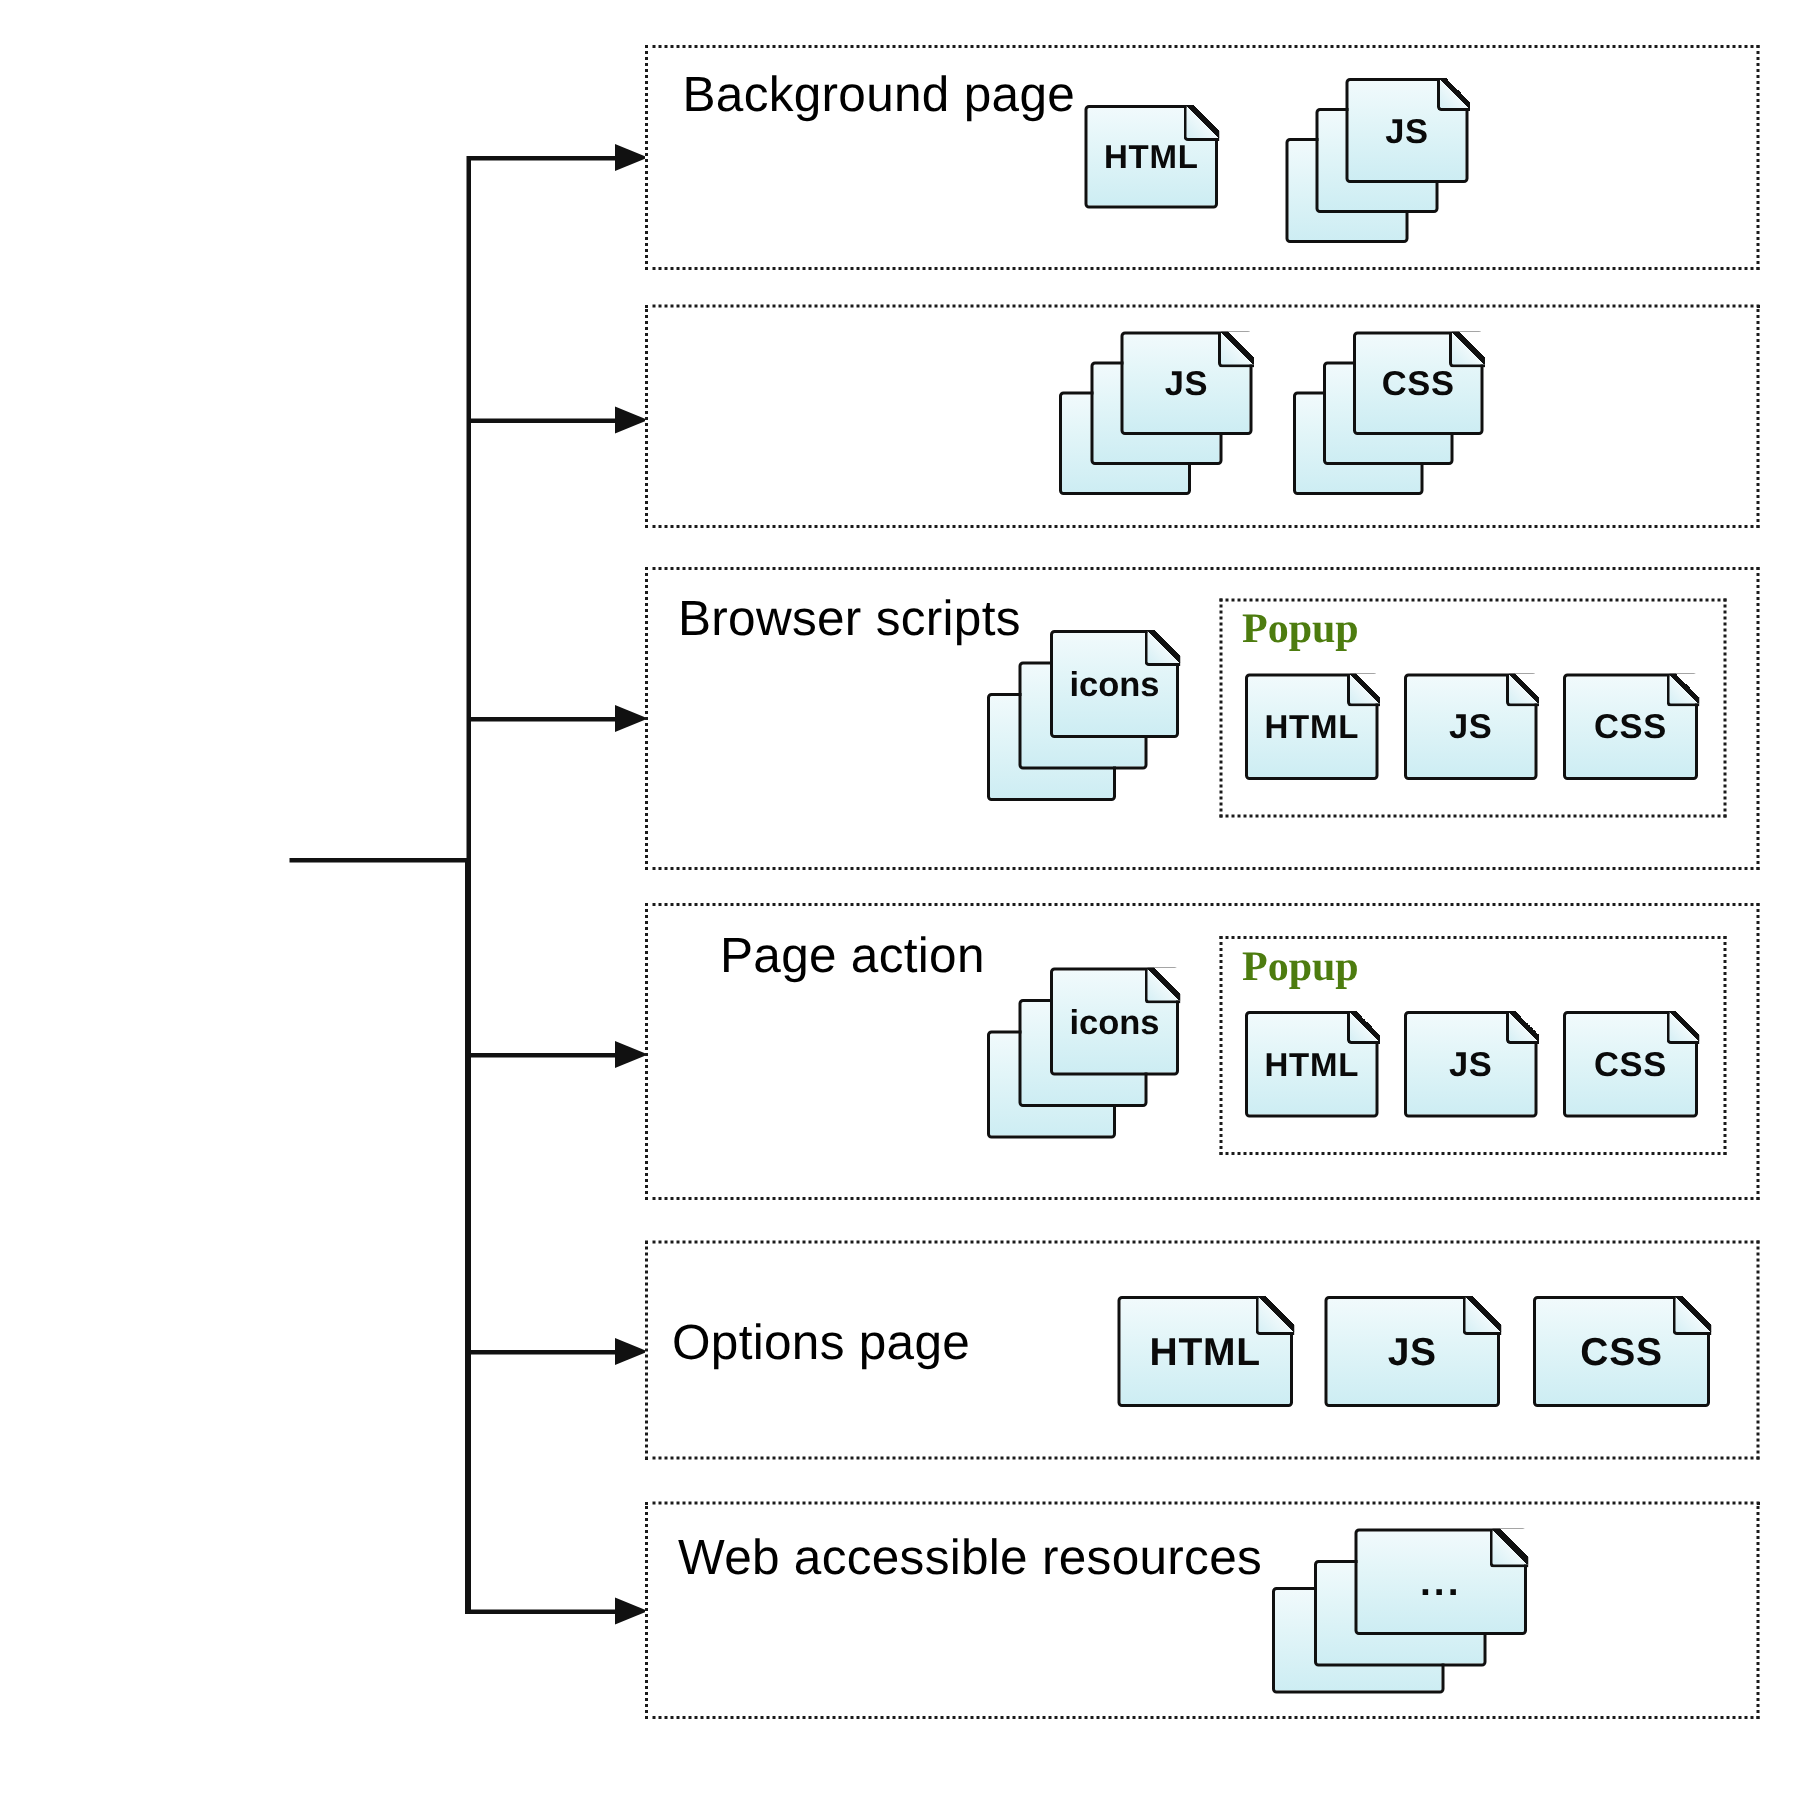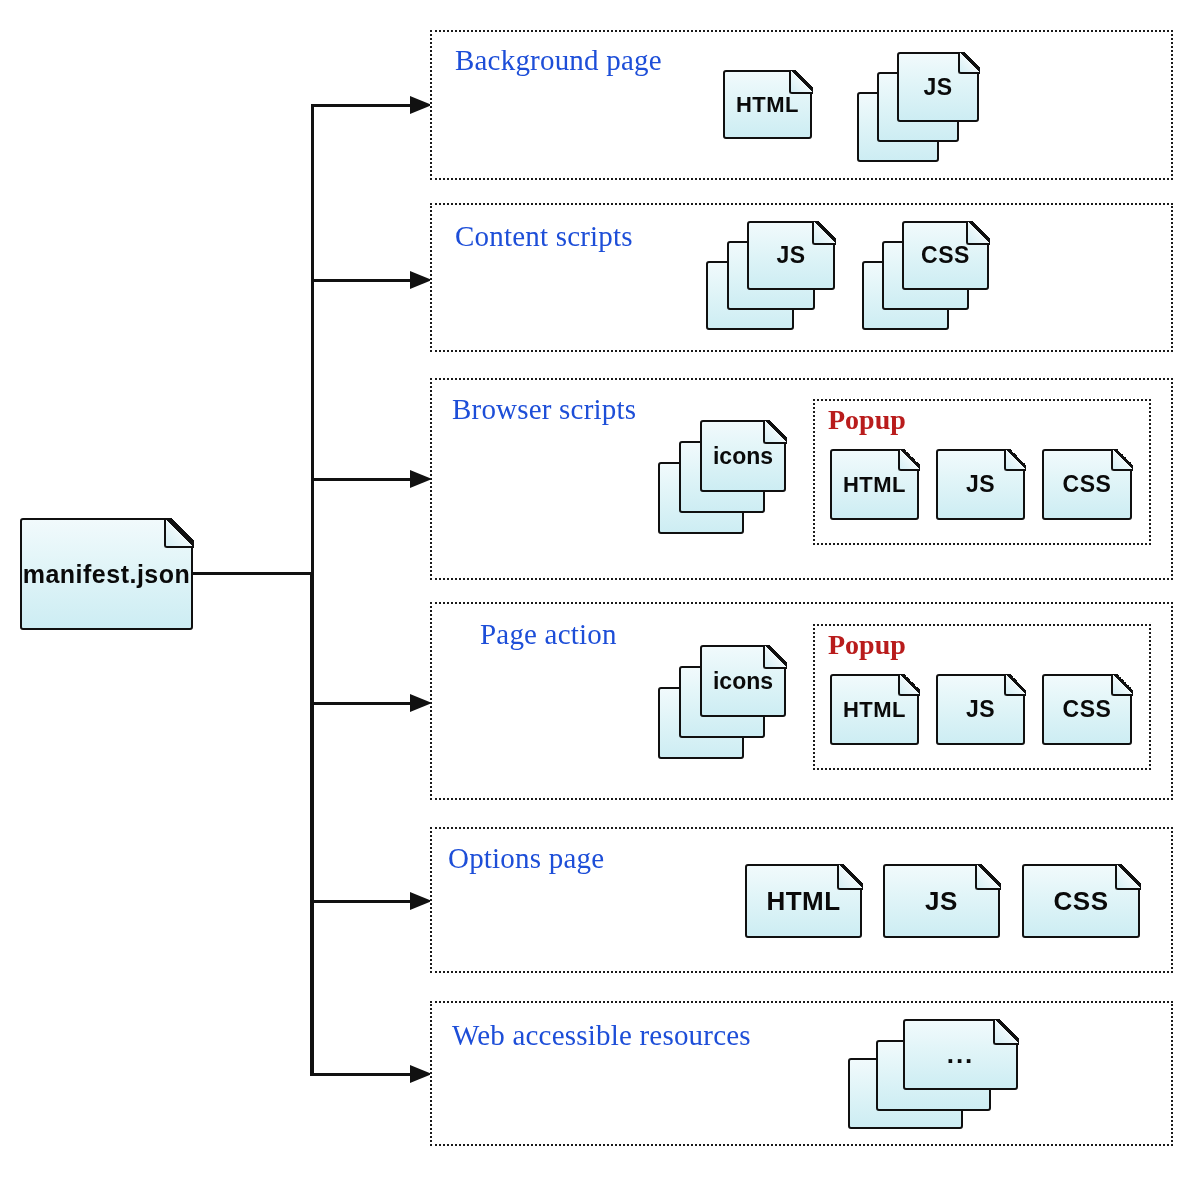--- a/index.html
+++ b/index.html
@@ -1,26 +1,26 @@
 <!DOCTYPE html>
 <html><head>
 <meta charset="utf-8">
 <style>
   html,body{margin:0;padding:0;background:#ffffff;}
   body{font-family:"Liberation Sans","DejaVu Sans",sans-serif;}
   #stage{position:relative;width:1200px;height:1200px;background:#ffffff;overflow:hidden;}
 
   
   .secbox{position:absolute;border:2px dotted #1a1a1a;background:#ffffff;box-sizing:border-box;}
-  .seclabel{position:absolute;font-size:29px;color:#1d4ed8;letter-spacing:.2px;white-space:nowrap;font-family:Liberation Serif, serif;}
+  .seclabel{position:absolute;font-size:33px;color:#000000;letter-spacing:.2px;white-space:nowrap;}
 
   
   .popupbox{position:absolute;border:2px dotted #1a1a1a;box-sizing:border-box;}
   .popuplabel{position:absolute;font-family:"Liberation Serif","DejaVu Serif",serif;
-              font-weight:700;font-size:28px;color:#b91c1c;}
+              font-weight:700;font-size:28px;color:#4d7c0f;}
 
   
   .file,.sheet{position:absolute;border:2.5px solid #101010;border-radius:3px;box-sizing:border-box;
         background:linear-gradient(180deg,#f1fafc 0%,#e2f5f8 40%,#cdedf3 100%);}
   .file{display:flex;align-items:center;justify-content:center;}
   .flabel{font-weight:700;color:#0a0a0a;letter-spacing:.5px;}
   .fold{position:absolute;top:-2.5px;right:-2.5px;width:24px;height:24px;
         background:linear-gradient(to bottom left,#ffffff 0%,#ffffff 40%,#101010 40%,#101010 52%,#f0f9fb 52%,#d5eff5 100%);
         border-left:2.5px solid #101010;border-bottom:2.5px solid #101010;
         border-bottom-left-radius:3px;box-sizing:border-box;}
@@ -28,24 +28,20 @@
   
   .hline,.vline{position:absolute;background:#111111;}
   .ahead{position:absolute;width:0;height:0;border-top:9px solid transparent;
          border-bottom:9px solid transparent;border-left:22px solid #111111;}
 </style>
 </head>
 <body>
 
 <div id="stage">
 
-  <div class="file" style="left:20px;top:518px;width:173px;height:112px;">
-    <span class="fold" style="width:30px;height:30px;"></span>
-    <span class="flabel" style="font-size:25px;">manifest.json</span>
-  </div>
 
   <div class="hline" style="left:193px;top:572px;width:120px;height:3px;"></div>
   <div class="vline" style="left:311px;top:104px;width:3px;height:470px;"></div>
   <div class="vline" style="left:310px;top:572px;width:4px;height:504px;"></div>
 
   <div class="hline" style="left:313px;top:104px;width:99px;height:3px;"></div>
   <div class="ahead" style="left:410px;top:96px;"></div>
 
   <div class="hline" style="left:313px;top:279px;width:99px;height:3px;"></div>
   <div class="ahead" style="left:410px;top:271px;"></div>
@@ -69,21 +65,20 @@
     <span class="flabel" style="font-size:22px;">HTML</span>
   </div>
   <div class="sheet" style="left:857px;top:92px;width:82px;height:70px;"></div>
   <div class="sheet" style="left:877px;top:72px;width:82px;height:70px;"></div>
   <div class="file" style="left:897px;top:52px;width:82px;height:70px;">
     <span class="fold" style="width:22px;height:22px;"></span>
     <span class="flabel" style="font-size:23px;">JS</span>
   </div>
 
   <div class="secbox" style="left:430px;top:203px;width:743px;height:149px;"></div>
-  <div class="seclabel" style="left:455px;top:220px;">Content scripts</div>
   <div class="sheet" style="left:706px;top:261px;width:88px;height:69px;"></div>
   <div class="sheet" style="left:727px;top:241px;width:88px;height:69px;"></div>
   <div class="file" style="left:747px;top:221px;width:88px;height:69px;">
     <span class="fold"></span>
     <span class="flabel" style="font-size:23px;">JS</span>
   </div>
   <div class="sheet" style="left:862px;top:261px;width:87px;height:69px;"></div>
   <div class="sheet" style="left:882px;top:241px;width:87px;height:69px;"></div>
   <div class="file" style="left:902px;top:221px;width:87px;height:69px;">
     <span class="fold"></span>
@@ -130,21 +125,21 @@
   <div class="file" style="left:936px;top:674px;width:89px;height:71px;">
     <span class="fold" style="width:22px;height:22px;"></span>
     <span class="flabel" style="font-size:23px;">JS</span>
   </div>
   <div class="file" style="left:1042px;top:674px;width:90px;height:71px;">
     <span class="fold" style="width:22px;height:22px;"></span>
     <span class="flabel" style="font-size:23px;">CSS</span>
   </div>
 
   <div class="secbox" style="left:430px;top:827px;width:743px;height:146px;"></div>
-  <div class="seclabel" style="left:448px;top:842px;">Options page</div>
+  <div class="seclabel" style="left:448px;top:876px;">Options page</div>
   <div class="file" style="left:745px;top:864px;width:117px;height:74px;">
     <span class="fold" style="width:26px;height:26px;"></span>
     <span class="flabel" style="font-size:26px;">HTML</span>
   </div>
   <div class="file" style="left:883px;top:864px;width:117px;height:74px;">
     <span class="fold" style="width:26px;height:26px;"></span>
     <span class="flabel" style="font-size:26px;">JS</span>
   </div>
   <div class="file" style="left:1022px;top:864px;width:118px;height:74px;">
     <span class="fold" style="width:26px;height:26px;"></span>

